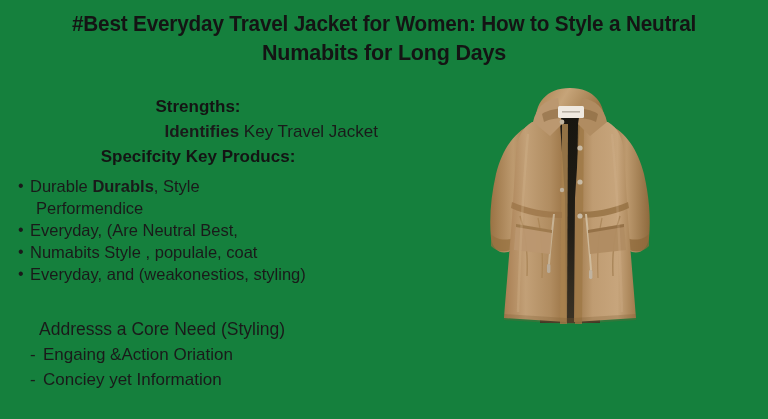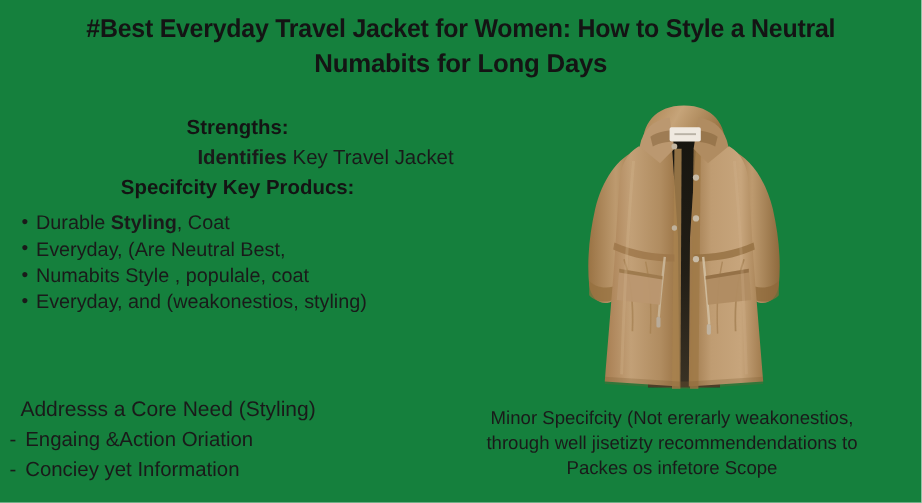--- a/index.html
+++ b/index.html
@@ -82,24 +82,23 @@
     font-size: 16.5px;
     line-height: 22px;
     padding-left: 18px;
     color: #1a1a1a;
     white-space: nowrap;
   }
 
   
   .lower-left {
     position: absolute;
-    left: 8px;
+    left: 30px;
     top: 316px;
     width: 360px;
-    margin-top: 12px;
   }
   .core-need {
     font-size: 17.5px;
     line-height: 26px;
     padding-left: 9px;
     color: #1a1a1a;
     white-space: nowrap;
   }
   .dash-row {
     font-size: 17px;
@@ -152,22 +151,23 @@
     <div class="head-strong">Strengths:</div>
 
     <div class="head-mixed"><span class="b">Identifies</span><span> Key Travel Jacket</span></div>
 
     <div class="head-strong">Specifcity Key Producs:</div>
 
     <div class="bullets">
 
       <div class="bullet-row">
         <span class="dot">•</span>
-        <span class="btxt"><span>Durable </span><span class="b">Styling</span><span>, Coat</span></span>
-      </div>
+        <span class="btxt"><span>Durable </span><span class="b">Durabls</span><span>, Style</span></span>
+      </div>
+      <div class="bullet-cont">Performendice</div>
 
       <div class="bullet-row">
         <span class="dot">•</span>
         <span class="btxt">Everyday, (Are Neutral Best,</span>
       </div>
 
       <div class="bullet-row">
         <span class="dot">•</span>
         <span class="btxt">Numabits Style , populale, coat</span>
       </div>
@@ -187,25 +187,20 @@
       <span class="dash">-</span>
       <span>Engaing &amp;Action Oriation</span>
     </div>
 
     <div class="dash-row">
       <span class="dash">-</span>
       <span>Conciey yet Information</span>
     </div>
   </div>
 
-  <div class="caption">
-    <span class="cl">Minor Specifcity (Not ererarly weakonestios,</span>
-    <span class="cl">through well jisetizty recommendendations to</span>
-    <span class="cl">Packes os infetore Scope</span>
-  </div>
 
   <div class="jacket-wrap">
     <svg viewBox="0 0 200 250" xmlns="http://www.w3.org/2000/svg">
       <defs>
         <linearGradient id="shellL" x1="0" y1="0" x2="1" y2="0">
           <stop offset="0%" stop-color="#a87e52"></stop>
           <stop offset="35%" stop-color="#c2a077"></stop>
           <stop offset="75%" stop-color="#b08c60"></stop>
           <stop offset="100%" stop-color="#9a7344"></stop>
         </linearGradient>

